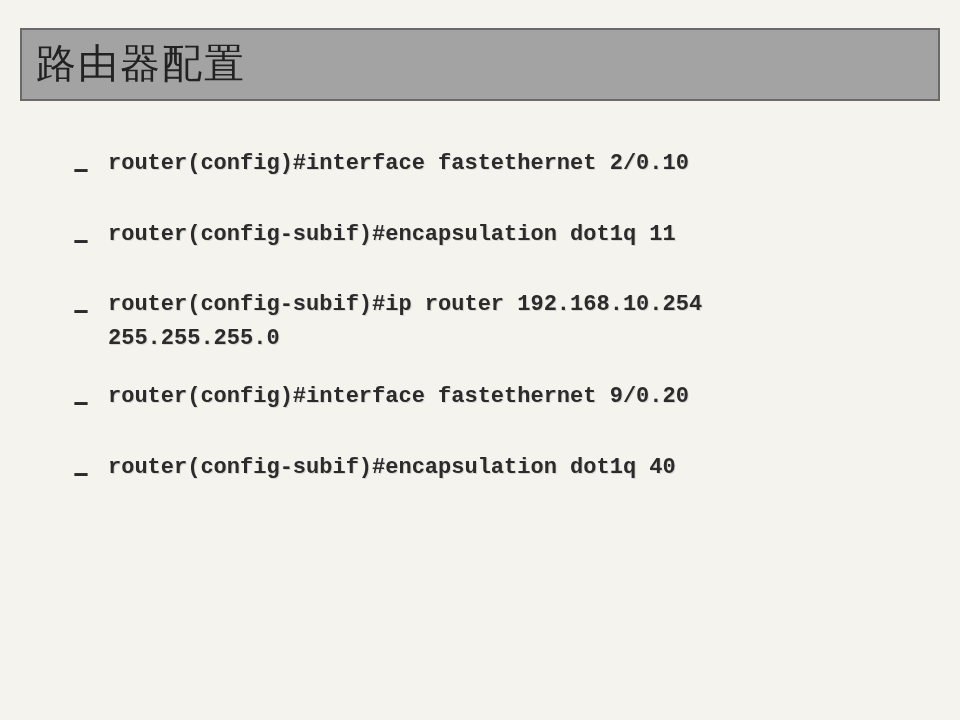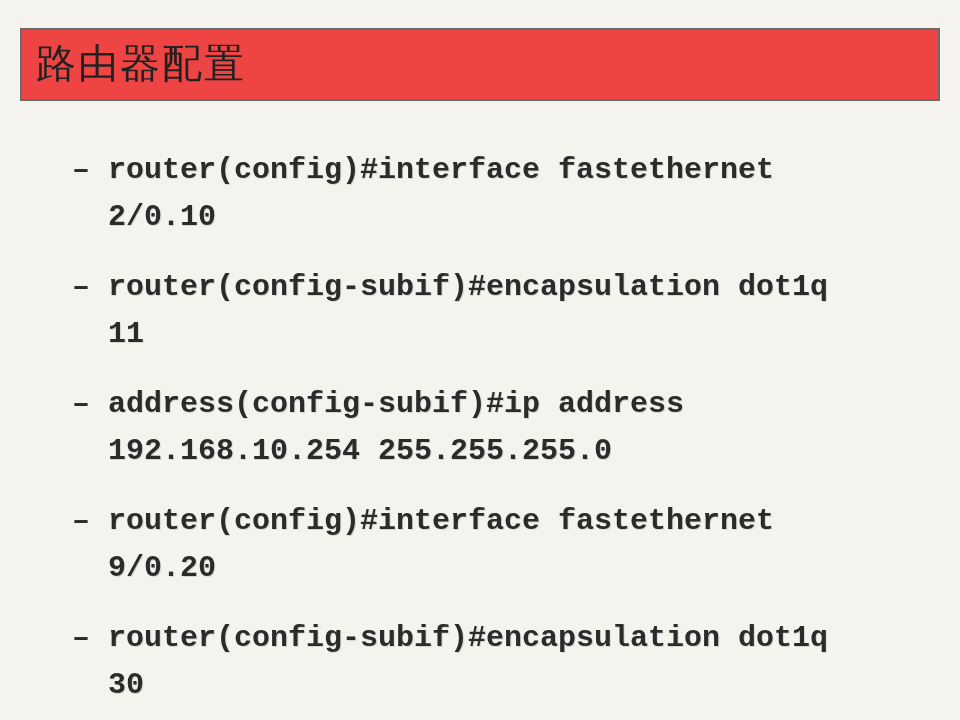--- a/index.html
+++ b/index.html
@@ -5,21 +5,21 @@
     * { margin: 0; padding: 0; box-sizing: border-box; }
     html, body {
       width: 960px;
       height: 720px;
       background: #f4f3ee;
       font-family: "SimSun", "宋体", serif;
     }
     .title-bar {
       margin: 28px 20px 0 20px;
       padding: 6px 14px 8px 14px;
-      background: #ef4444;
+      background: #a3a3a3;
       border: 2px solid #6a6a6a;
       font-size: 40px;
       color: #222;
       letter-spacing: 2px;
     }
     .content {
       margin: 46px 80px 0 54px;
     }
     .line {
       display: flex;
@@ -32,21 +32,21 @@
       text-align: center;
       font-family: "Courier New", monospace;
       font-size: 30px;
       font-weight: bold;
       color: #2b2b2b;
       line-height: 1.55;
     }
     .cmd {
       flex: 1 1 auto;
       font-family: "Courier New", "SimSun", monospace;
-      font-size: 30px;
+      font-size: 22px;
       font-weight: bold;
       color: #2b2b2b;
       line-height: 1.55;
       text-shadow: 1px 1px 0 rgba(0,0,0,0.12);
       word-break: break-word;
     }
   </style>
 </head>
 <body>
 
@@ -61,26 +61,26 @@
     <span class="cmd">router(config)#interface fastethernet 2/0.10</span>
   </div>
 
   <div class="line">
     <span class="dash">–</span>
     <span class="cmd">router(config-subif)#encapsulation dot1q 11</span>
   </div>
 
   <div class="line">
     <span class="dash">–</span>
-    <span class="cmd">address(config-subif)#ip address 192.168.10.254 255.255.255.0</span>
+    <span class="cmd">router(config-subif)#ip router 192.168.10.254 255.255.255.0</span>
   </div>
 
   <div class="line">
     <span class="dash">–</span>
     <span class="cmd">router(config)#interface fastethernet 9/0.20</span>
   </div>
 
   <div class="line">
     <span class="dash">–</span>
-    <span class="cmd">router(config-subif)#encapsulation  dot1q 30</span>
+    <span class="cmd">router(config-subif)#encapsulation  dot1q 40</span>
   </div>
 
 </div>
 
 </body></html>

